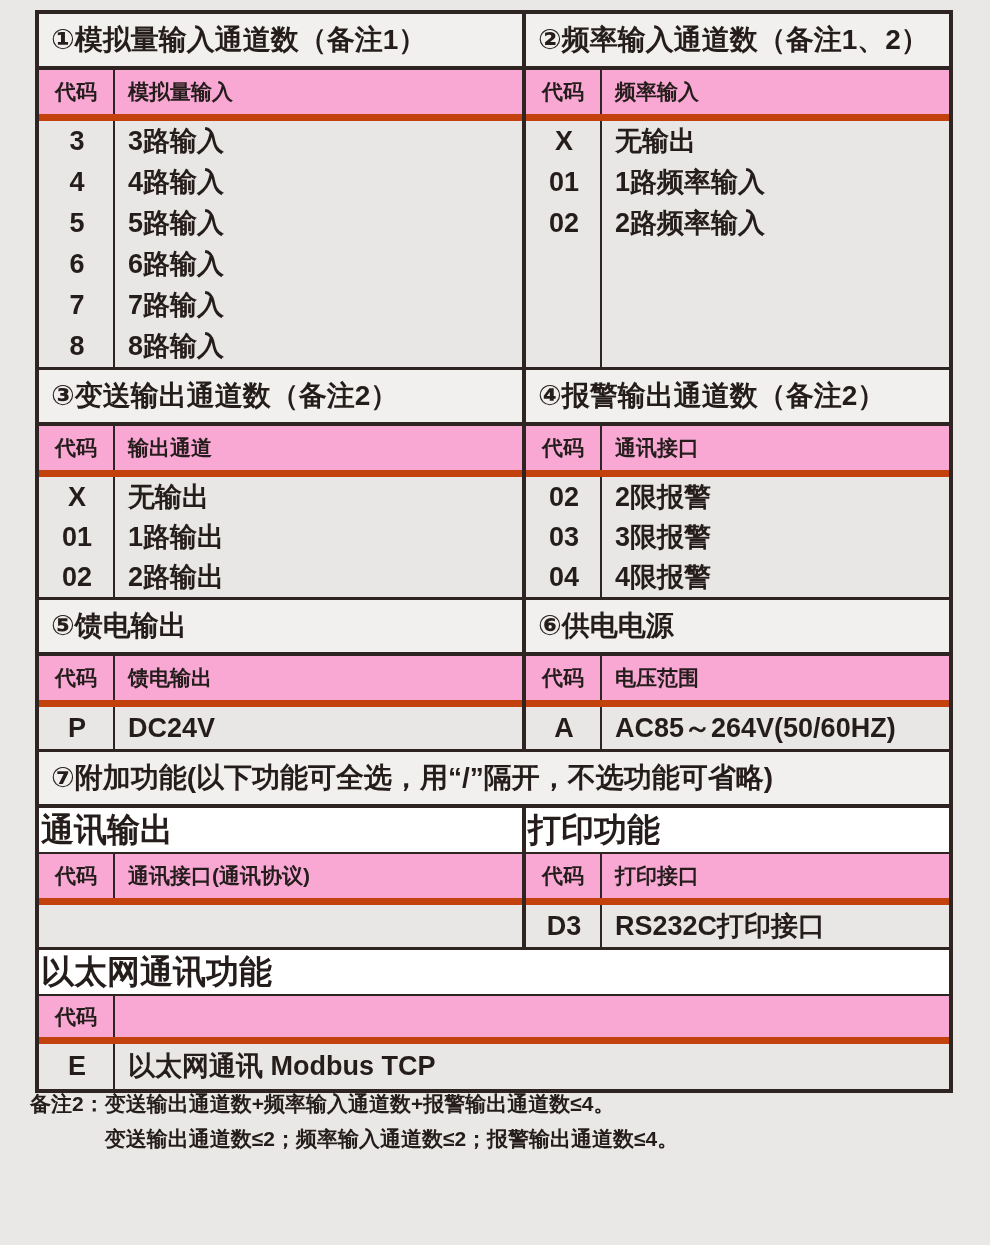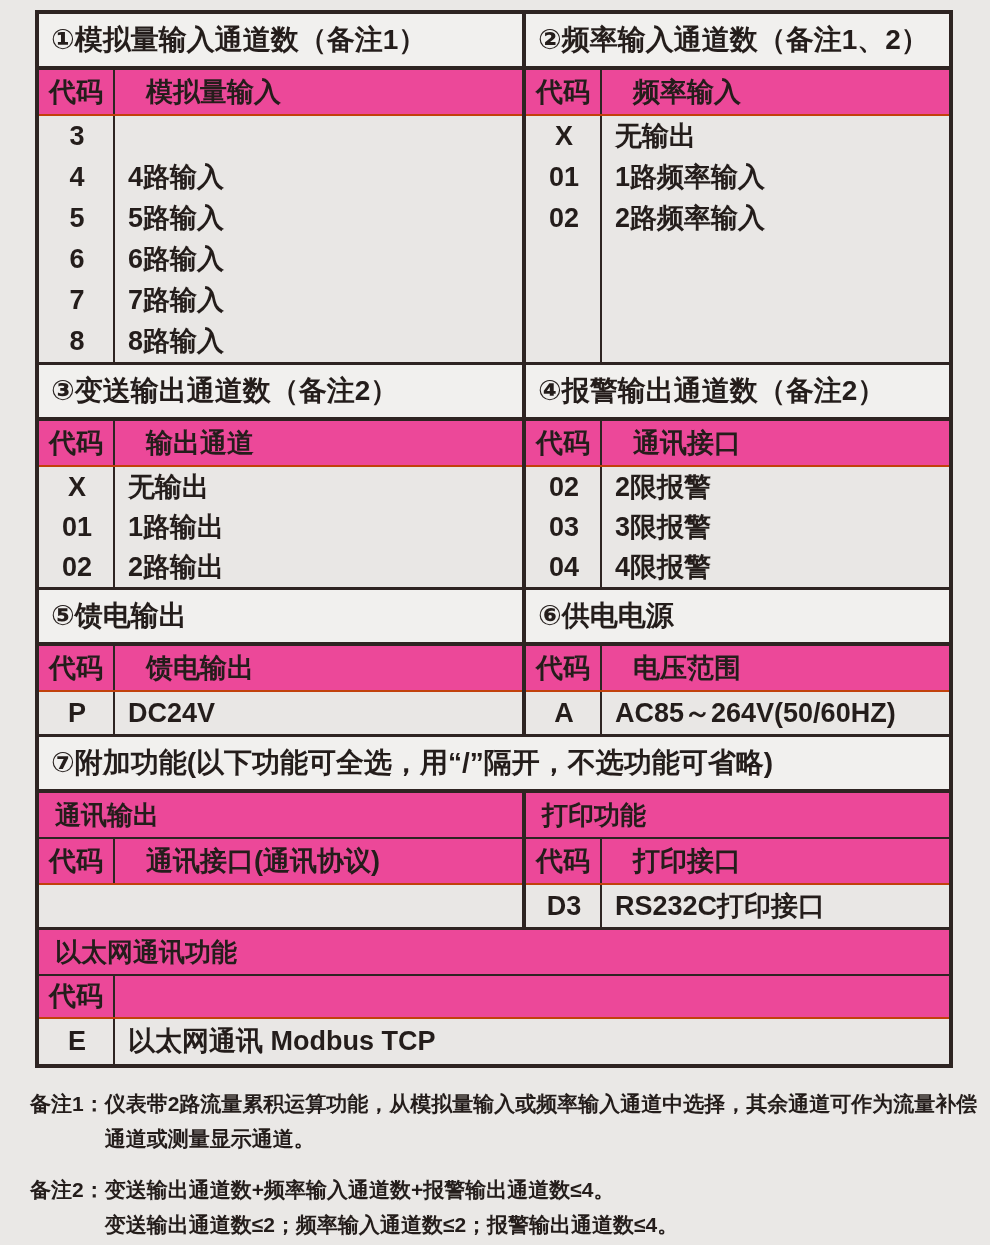--- a/index.html
+++ b/index.html
@@ -20,32 +20,32 @@
   .half{min-width:0;}
   .half.left{width:483px;flex:none;}
   .half.right{flex:1;border-left:4px solid #2e2422;}
 
   .title-row{
     height:52px;line-height:52px;background:#f1f0ee;
     border-bottom:4px solid #2e2422;
     font-size:28px;font-weight:700;padding-left:12px;white-space:nowrap;overflow:hidden;
   }
   .subhead-row{
-    height:44px;line-height:44px;background:#ec4899;
+    height:44px;line-height:44px;background:#ffffff;
     border-bottom:2px solid #2e2422;
-    font-size:26px;font-weight:700;padding-left:16px;white-space:nowrap;overflow:hidden;
+    font-size:33px;font-weight:700;padding-left:2px;white-space:nowrap;overflow:hidden;
   }
   .head-row{
-    display:flex;height:44px;line-height:44px;background:#ec4899;
-    border-bottom:2px solid #c2410c;font-size:27px;font-weight:700;
+    display:flex;height:44px;line-height:44px;background:#f9a8d4;
+    border-bottom:7px solid #c2410c;font-size:21px;font-weight:700;
   }
   .head-row .code-cell{
     width:74px;flex:none;text-align:center;border-right:2px solid #2e2422;
   }
-  .head-row .desc-cell{flex:1;padding-left:31px;white-space:nowrap;overflow:hidden;}
+  .head-row .desc-cell{flex:1;padding-left:13px;white-space:nowrap;overflow:hidden;}
 
   .data-area{position:relative;}
   .col-divider{position:absolute;left:74px;top:0;bottom:0;width:2px;background:#2e2422;}
   .data-row{display:flex;height:42px;line-height:42px;font-size:27px;font-weight:700;}
   .data-row .code{width:76px;flex:none;text-align:center;}
   .data-row .label{flex:1;padding-left:13px;white-space:nowrap;overflow:hidden;}
 
   #band1 .data-area{height:246px;}
   #band1 .data-row{height:41px;line-height:41px;}
   #band2 .data-area{height:120px;}
@@ -74,20 +74,21 @@
       <div class="half left">
         <div class="title-row">①模拟量输入通道数（备注1）</div>
         <div class="head-row">
           <div class="code-cell">代码</div>
           <div class="desc-cell">模拟量输入</div>
         </div>
         <div class="data-area">
           <div class="col-divider"></div>
           <div class="data-row">
             <div class="code">3</div>
+            <div class="label">3路输入</div>
           </div>
           <div class="data-row">
             <div class="code">4</div>
             <div class="label">4路输入</div>
           </div>
           <div class="data-row">
             <div class="code">5</div>
             <div class="label">5路输入</div>
           </div>
           <div class="data-row">
@@ -244,27 +245,20 @@
           <div class="code">E</div>
           <div class="label">以太网通讯 Modbus TCP</div>
         </div>
       </div>
     </div>
 
   </div>
 
   <div class="notes">
     <div class="note">
-      <div class="note-label">备注1：</div>
-      <div class="note-lines">
-        <div class="note-line">仪表带2路流量累积运算功能，从模拟量输入或频率输入通道中选择，其余通道可作为流量补偿</div>
-        <div class="note-line">通道或测量显示通道。</div>
-      </div>
-    </div>
-    <div class="note">
       <div class="note-label">备注2：</div>
       <div class="note-lines">
         <div class="note-line">变送输出通道数+频率输入通道数+报警输出通道数≤4。</div>
         <div class="note-line">变送输出通道数≤2；频率输入通道数≤2；报警输出通道数≤4。</div>
       </div>
     </div>
   </div>
 </div>
 
 </body></html>

